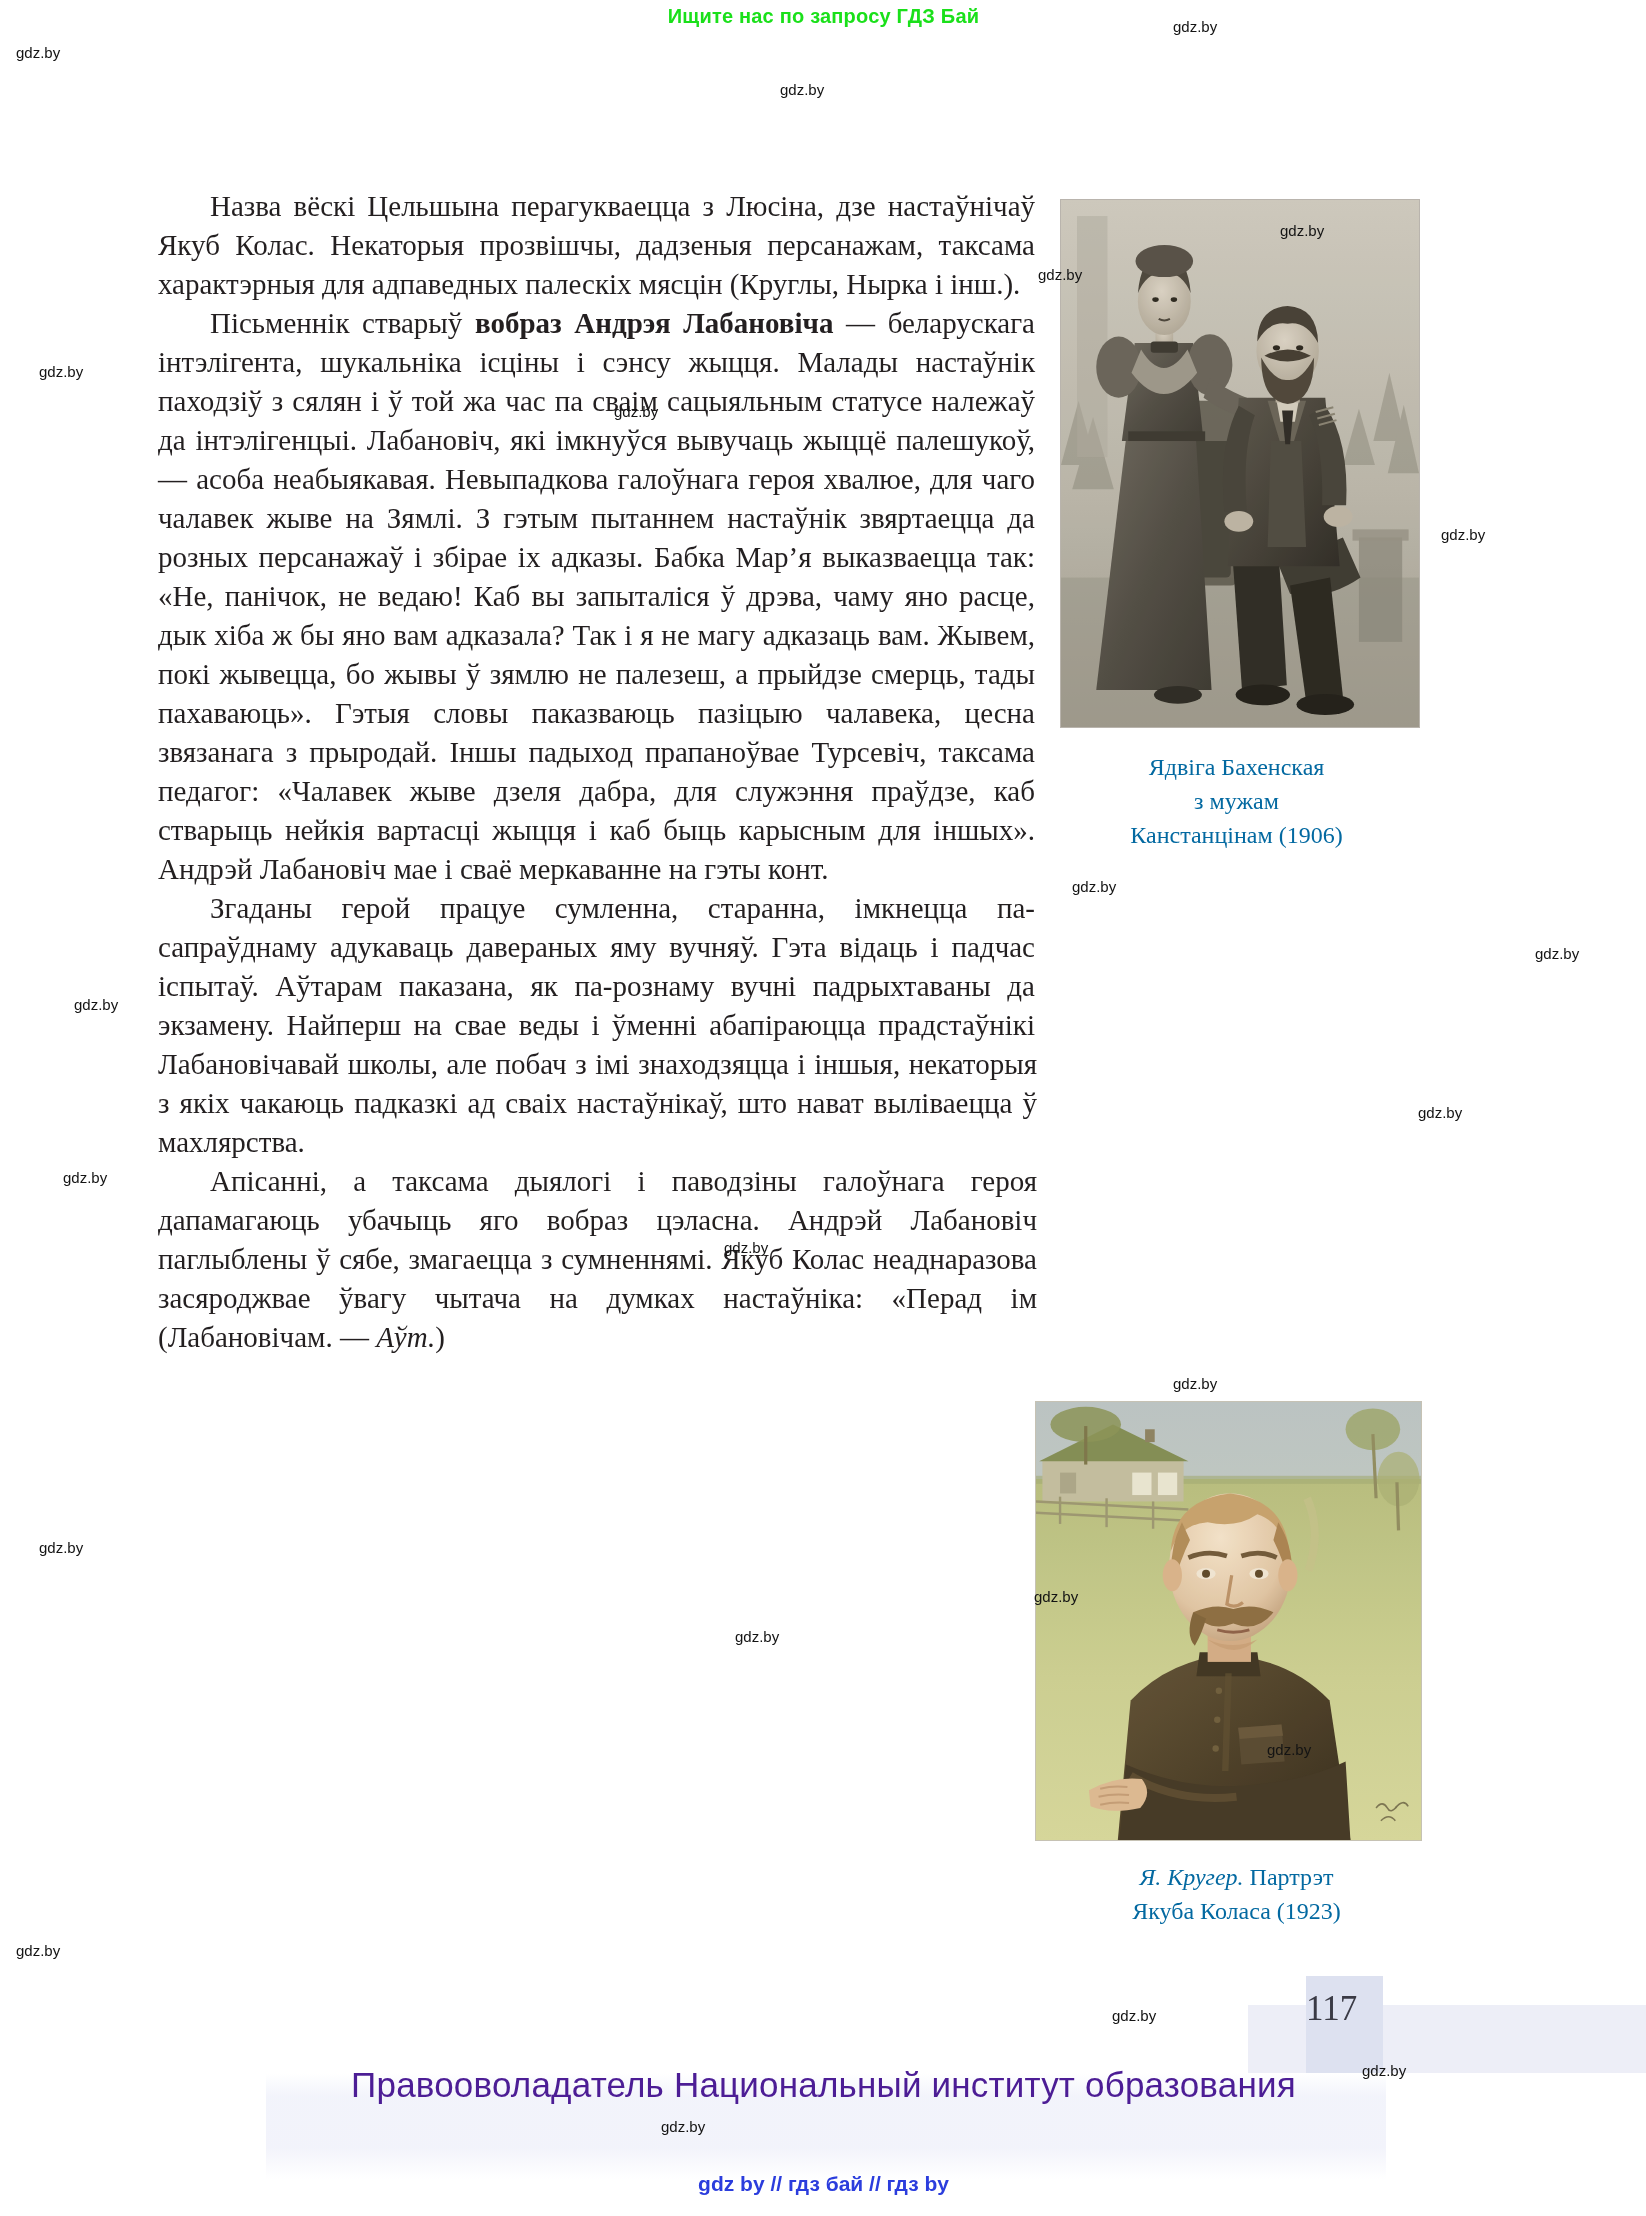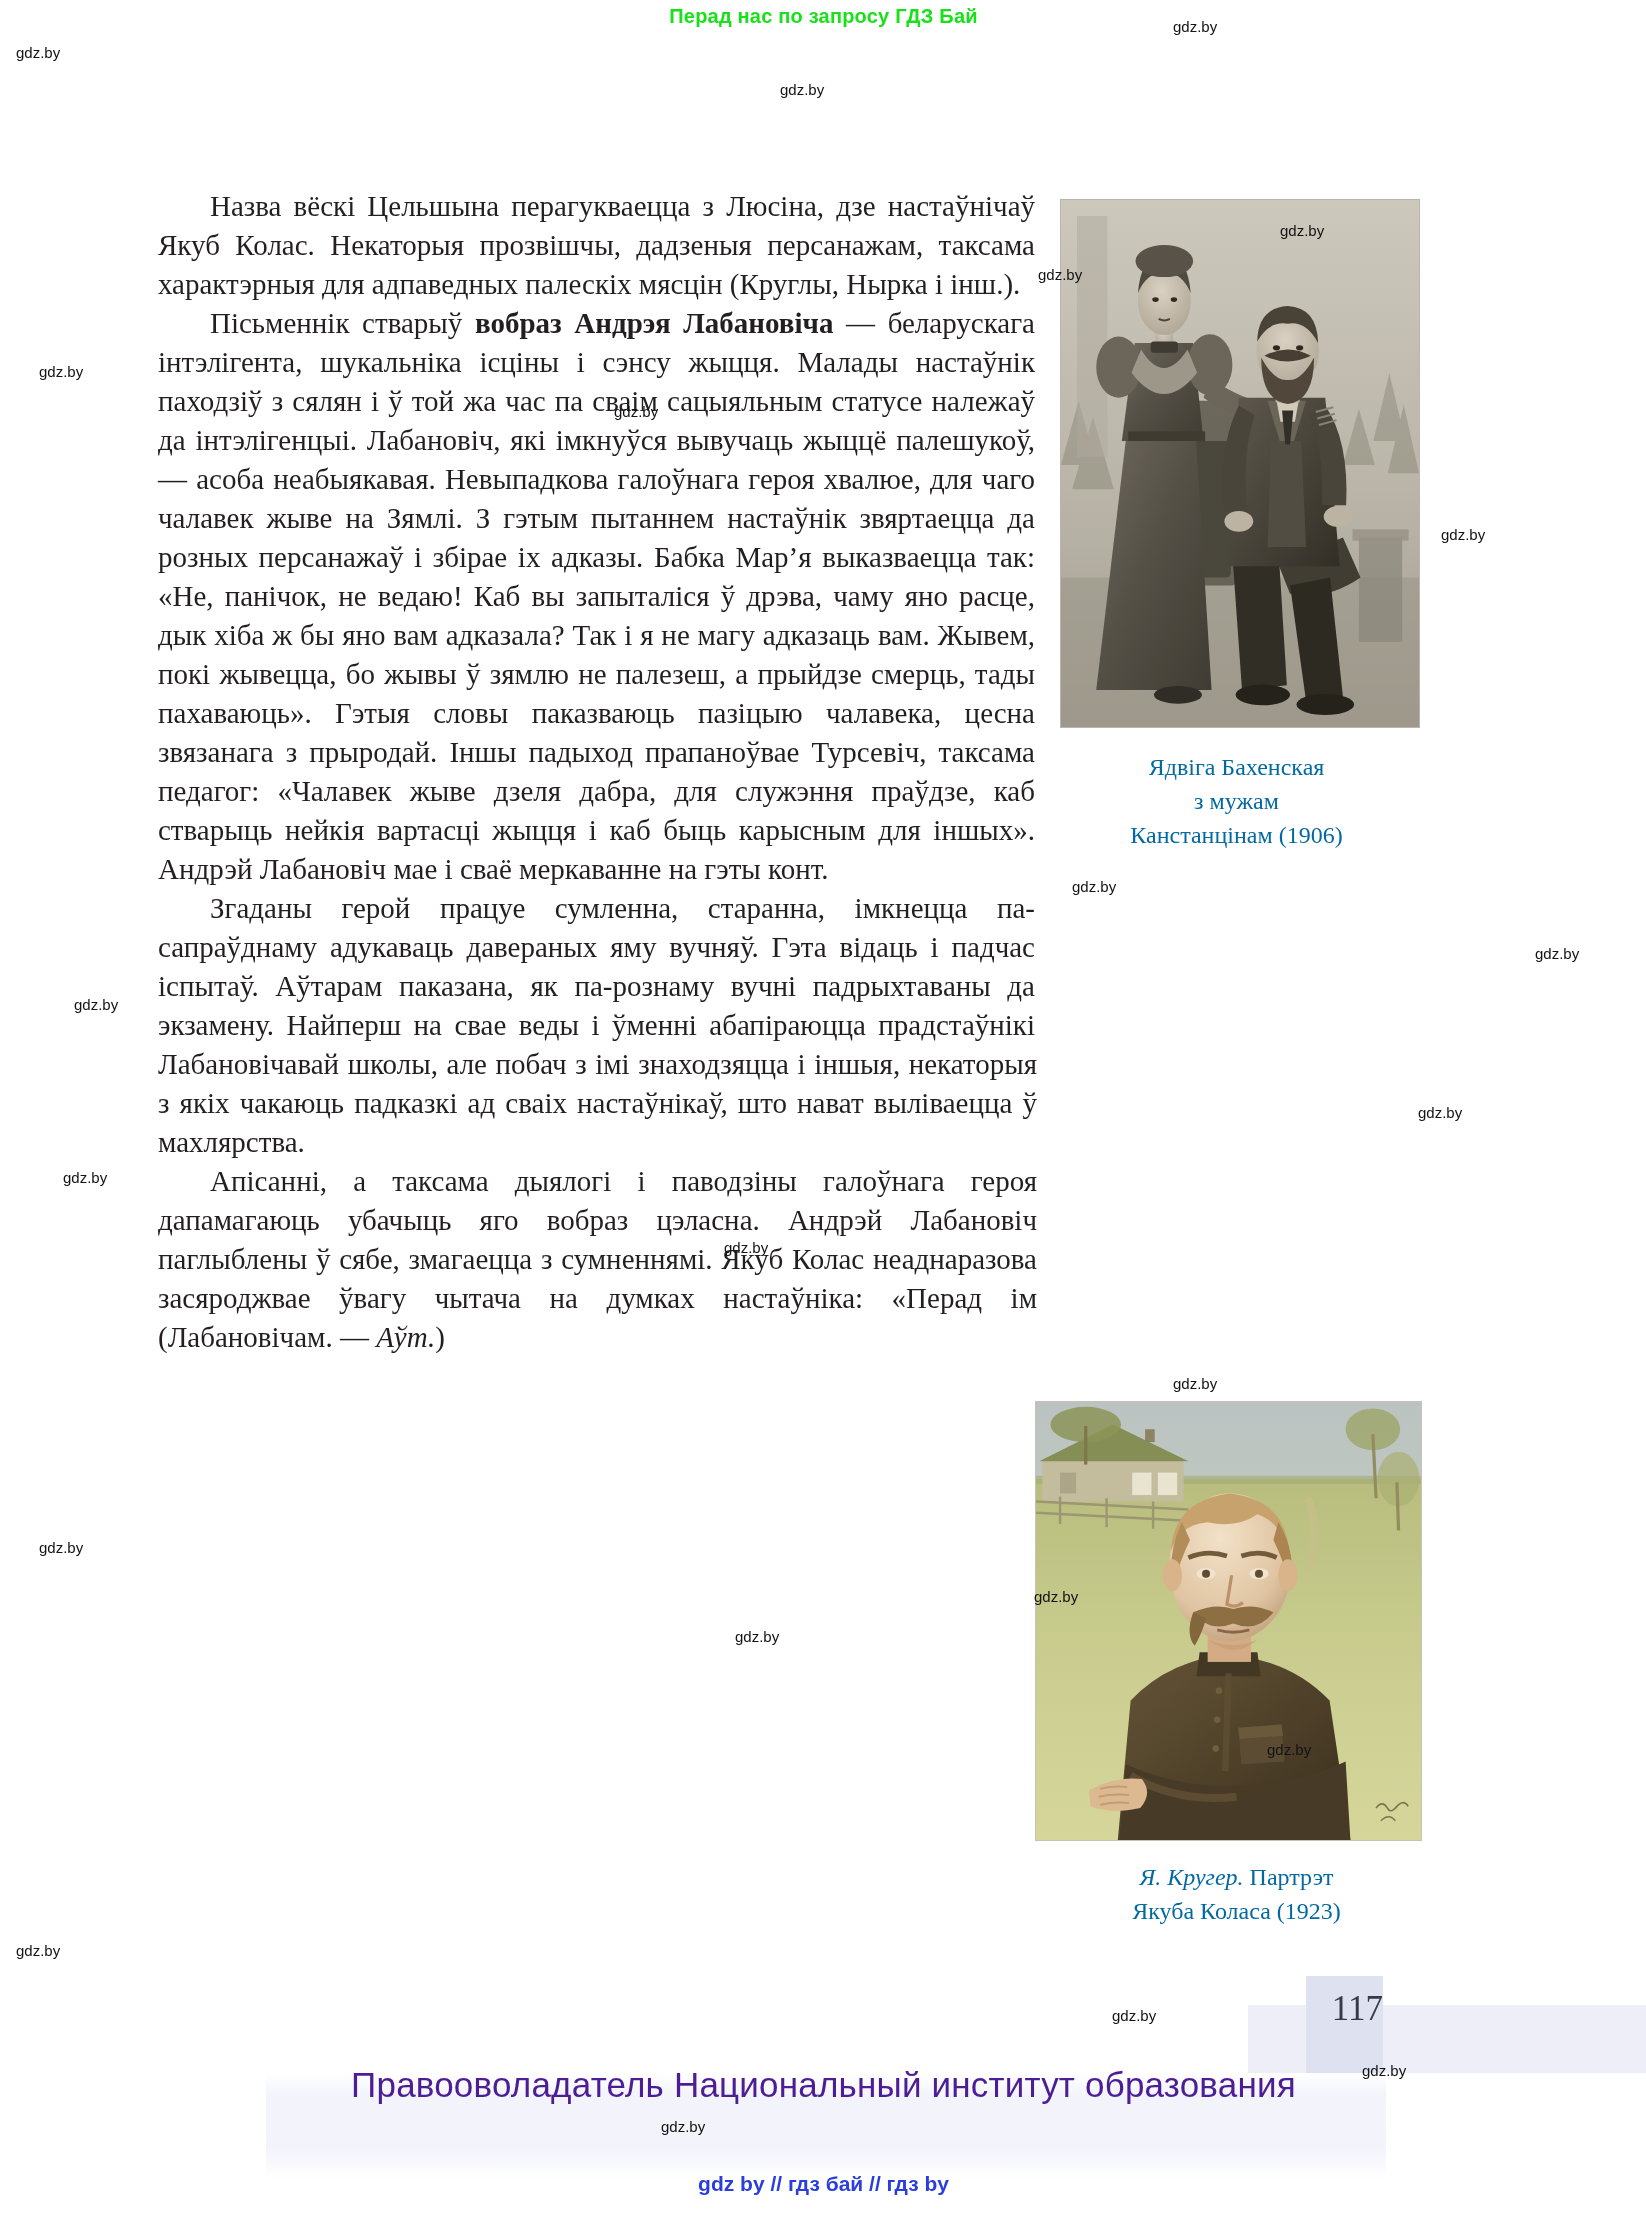--- a/index.html
+++ b/index.html
@@ -138,21 +138,21 @@
     width: 266px;
     height: 68px;
     background: #edeef7;
     z-index: 18;
   }
   .page-num {
     position: absolute;
     left: 1306px;
     top: 1989px;
     width: 77px;
-    text-align: right;
+    text-align: left;
     font-size: 35px;
     color: #3a3a45;
     z-index: 25;
   }
 
   
   .footer-stripe {
     position: absolute;
     left: 266px;
     top: 2073px;
@@ -191,21 +191,21 @@
   }
 
   
   .art { width: 100%; height: 100%; display: block; }
 </style>
 </head>
 <body>
 
 <div id="page">
 
-  <div class="promo-banner">Перад нас по запросу ГДЗ Бай</div>
+  <div class="promo-banner">Ищите нас по запросу ГДЗ Бай</div>
 
   <div class="figure fig-photo-1">
     <svg class="art" viewBox="0 0 447 656" preserveAspectRatio="none">
       <defs>
         <linearGradient id="bgSky" x1="0" y1="0" x2="0" y2="1">
           <stop offset="0%" stop-color="#d8d4cb"></stop>
           <stop offset="55%" stop-color="#c3bfb5"></stop>
           <stop offset="100%" stop-color="#a9a59b"></stop>
         </linearGradient>
         <linearGradient id="dressG" x1="0" y1="0" x2="1" y2="1">

